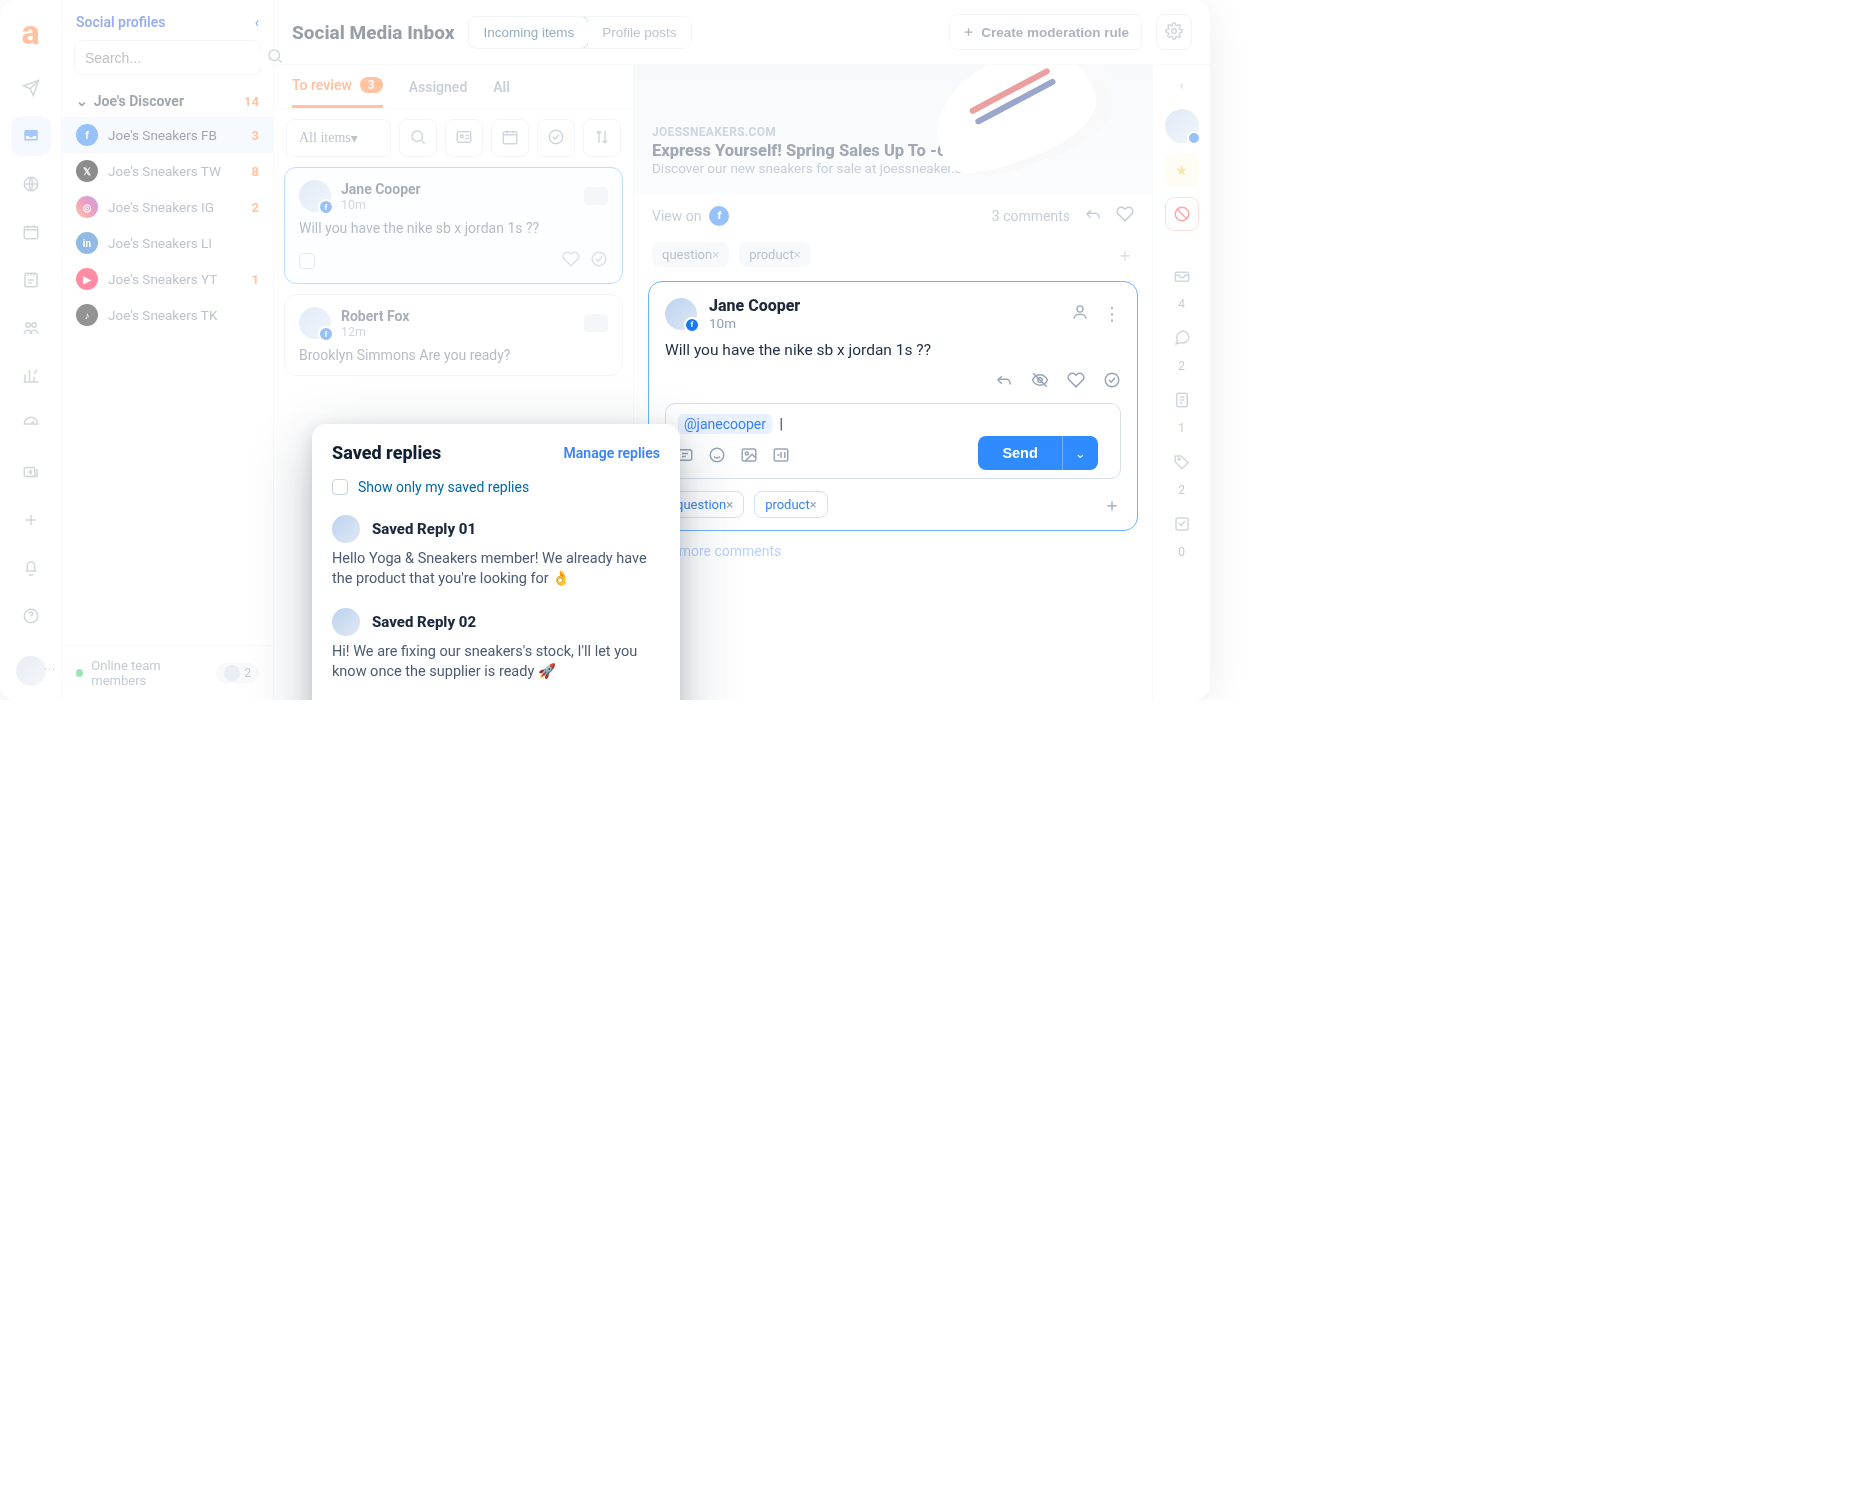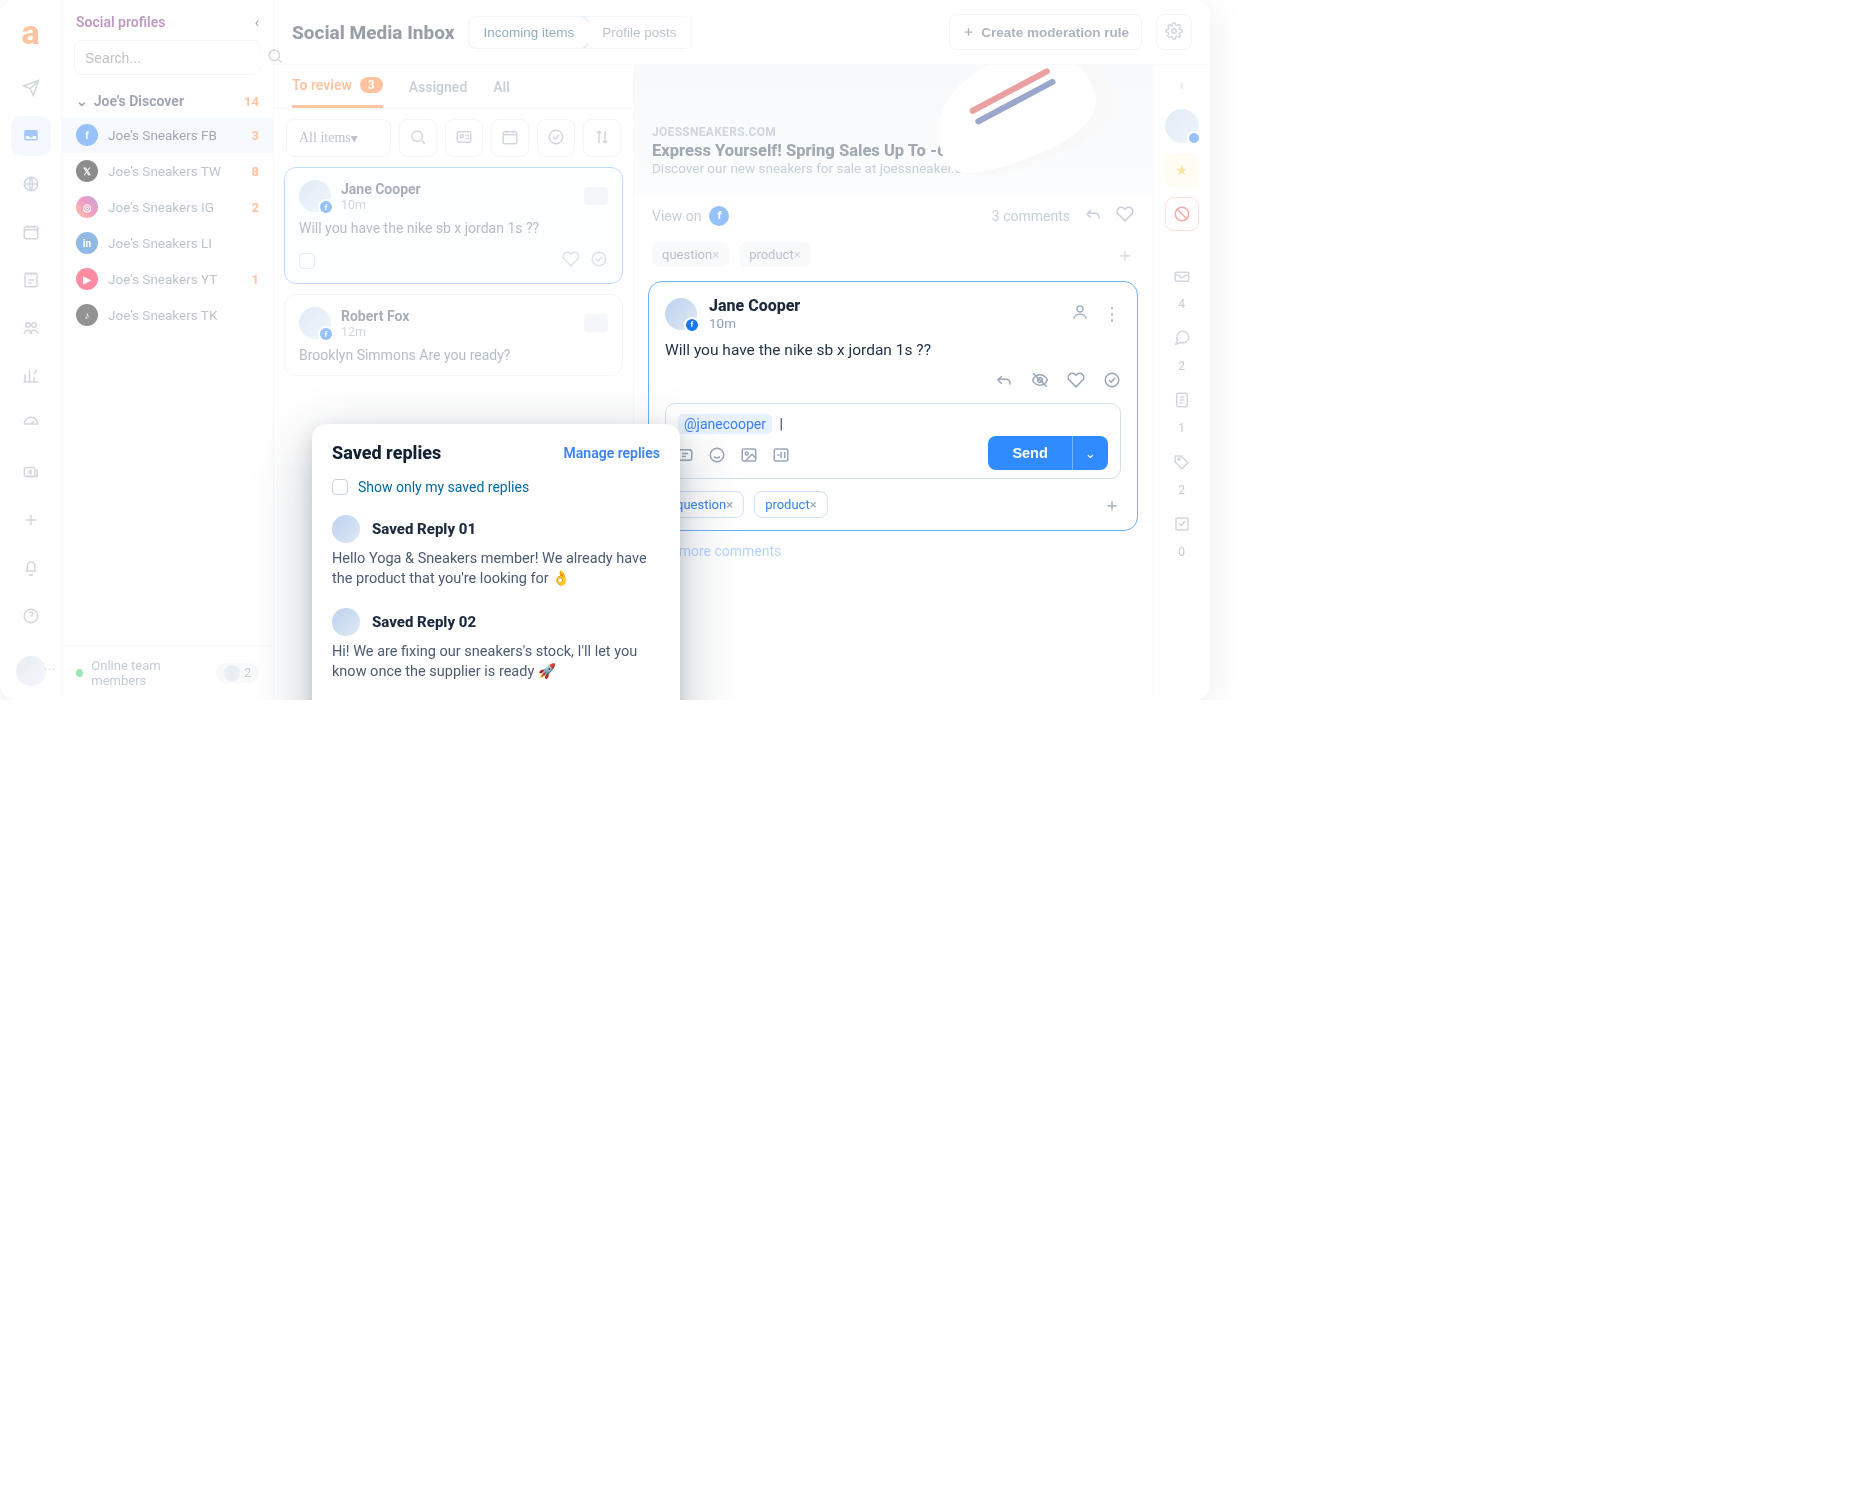--- a/index.html
+++ b/index.html
@@ -73,21 +73,21 @@
 
 .profiles-panel {
   width: 212px;
   background:#fff;
   border-right:1px solid #eef1f5;
   display:flex; flex-direction:column;
 }
 .profiles-header {
   display:flex; align-items:center; justify-content:space-between;
   padding: 14px 14px 10px 14px;
-  color:#701a75; font-weight:600;
+  color:#1d4ed8; font-weight:600;
 }
 .search-box {
   margin: 0 12px 10px 12px;
   display:flex; align-items:center;
   border:1px solid #e3e8ef; border-radius:8px;
   padding: 6px 10px; color:#9aa6b8;
 }
 .search-box input {
   border:none; outline:none; flex:1; font-size:14px; color:#556;
 }
@@ -195,21 +195,21 @@
 .cb-head .time{color:#8ea0b6;font-size:13.5px;}
 .cb-head .acts{margin-left:auto;display:flex;gap:14px;color:#a6b3c5;}
 .cb-msg{margin-top:10px;color:#1f2f45;font-size:15.5px;}
 .cb-iconrow{display:flex;justify-content:flex-end;gap:18px;color:#97a5b9;margin-top:12px;font-size:17px;}
 .reply-input{
   margin-top:10px;border:1px solid #d7dfea;border-radius:10px;padding:12px 12px 46px 12px;
   position:relative;
 }
 .mention{background:#e8f1ff;color:#3b82f6;border-radius:5px;padding:2px 6px;font-size:14px;}
 .reply-tools{position:absolute;left:10px;bottom:10px;display:flex;gap:14px;color:#9aa6b8;font-size:17px;}
-.send-group{position:absolute;right:12px;bottom:8px;display:flex;}
+.send-group{position:absolute;right:22px;bottom:8px;display:flex;}
 .send-btn{background:#2f8bff;color:#fff;border:none;padding:9px 24px;border-radius:8px 0 0 8px;font-weight:700;cursor:pointer;font-size:14.5px;}
 .send-caret{background:#2f8bff;color:#fff;border:none;border-left:1px solid rgba(255,255,255,.35);padding:9px 12px;border-radius:0 8px 8px 0;cursor:pointer;}
 .cb-tags{display:flex;align-items:center;gap:10px;margin-top:12px;}
 .cb-tags .tag{background:#fff;border:1px solid #cfe1ff;color:#3b82f6;}
 .more-comments{color:#5c9dff;padding:12px 18px;font-size:14px;}
 
 
 .info-rail{width:58px;border-left:1px solid #eef1f5;display:flex;flex-direction:column;align-items:center;padding-top:12px;gap:10px;}
 .info-rail .chev{color:#aeb9c9;cursor:pointer;margin-bottom:6px;}
 .info-item{width:34px;height:34px;border-radius:9px;display:flex;align-items:center;justify-content:center;color:#9aa6b8;position:relative;}

